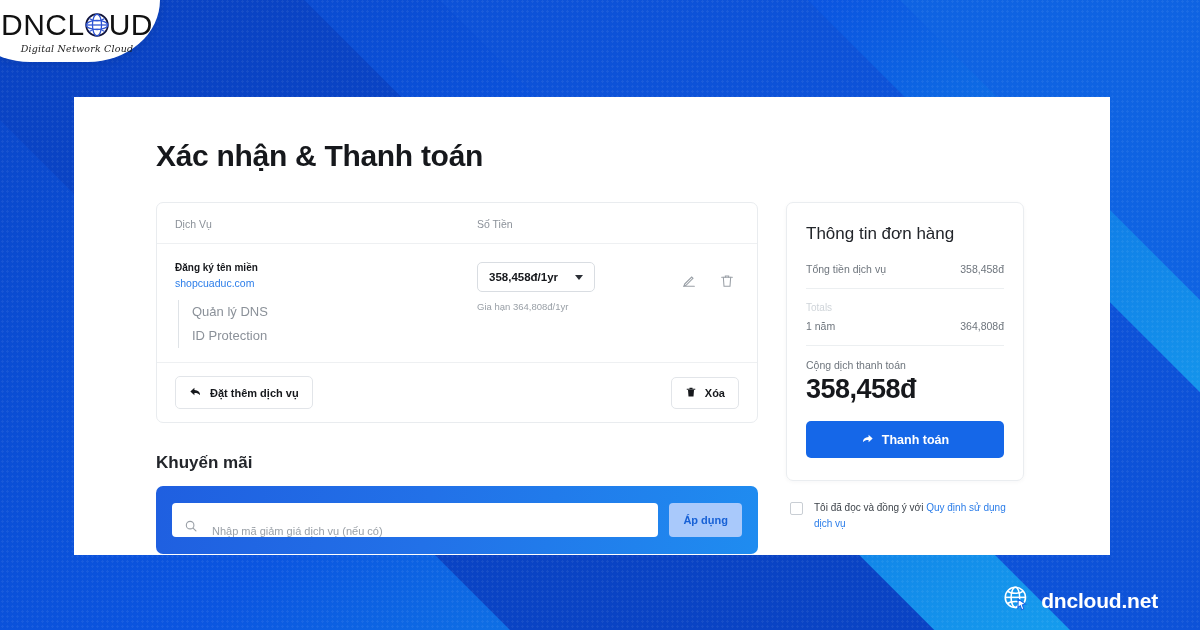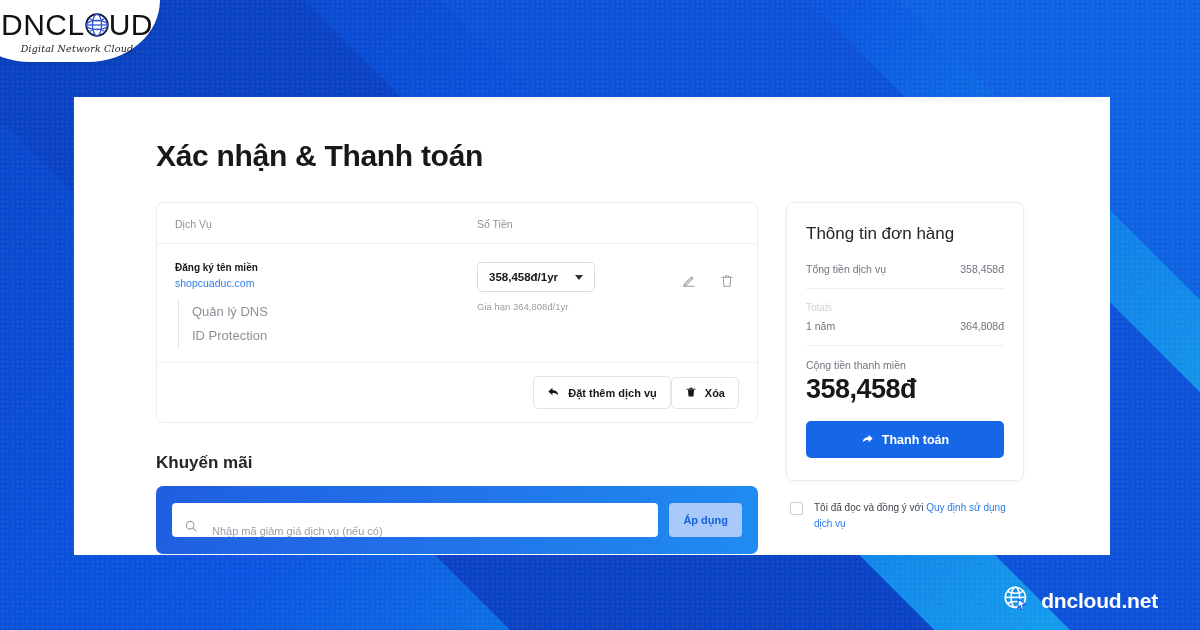--- a/index.html
+++ b/index.html
@@ -178,21 +178,21 @@
   }
   .icon-btn {
     cursor: pointer;
     display: inline-flex;
     color: #9aa0a7;
   }
 
   .cart-foot {
     display: flex;
     align-items: center;
-    justify-content: flex-end;
+    justify-content: space-between;
     padding: 13px 18px;
   }
   .btn-outline {
     display: inline-flex;
     align-items: center;
     gap: 8px;
     border: 1px solid #e2e5e9;
     border-radius: 5px;
     background: #fff;
     padding: 8px 13px;
@@ -477,21 +477,21 @@
         <div class="sum-divider"></div>
 
         <div class="sum-sublabel">Totals</div>
         <div class="sum-row">
           <span>1 năm</span>
           <span class="val">364,808đ</span>
         </div>
 
         <div class="sum-divider"></div>
 
-        <div class="total-label">Cộng tiền thanh miền</div>
+        <div class="total-label">Cộng dịch thanh toán</div>
         <div class="total-value">358,458đ</div>
 
         <button class="btn-pay">
           <span>
             <svg width="13" height="13" viewBox="0 0 24 24" fill="#ffffff">
               <path d="M14 5 21.5 12 14 19v-4.2c-5 0-8 1-10.5 4C3.5 12.6 7.3 9.4 14 9z"></path>
             </svg>
           </span>
           <span>Thanh toán</span>
         </button>

